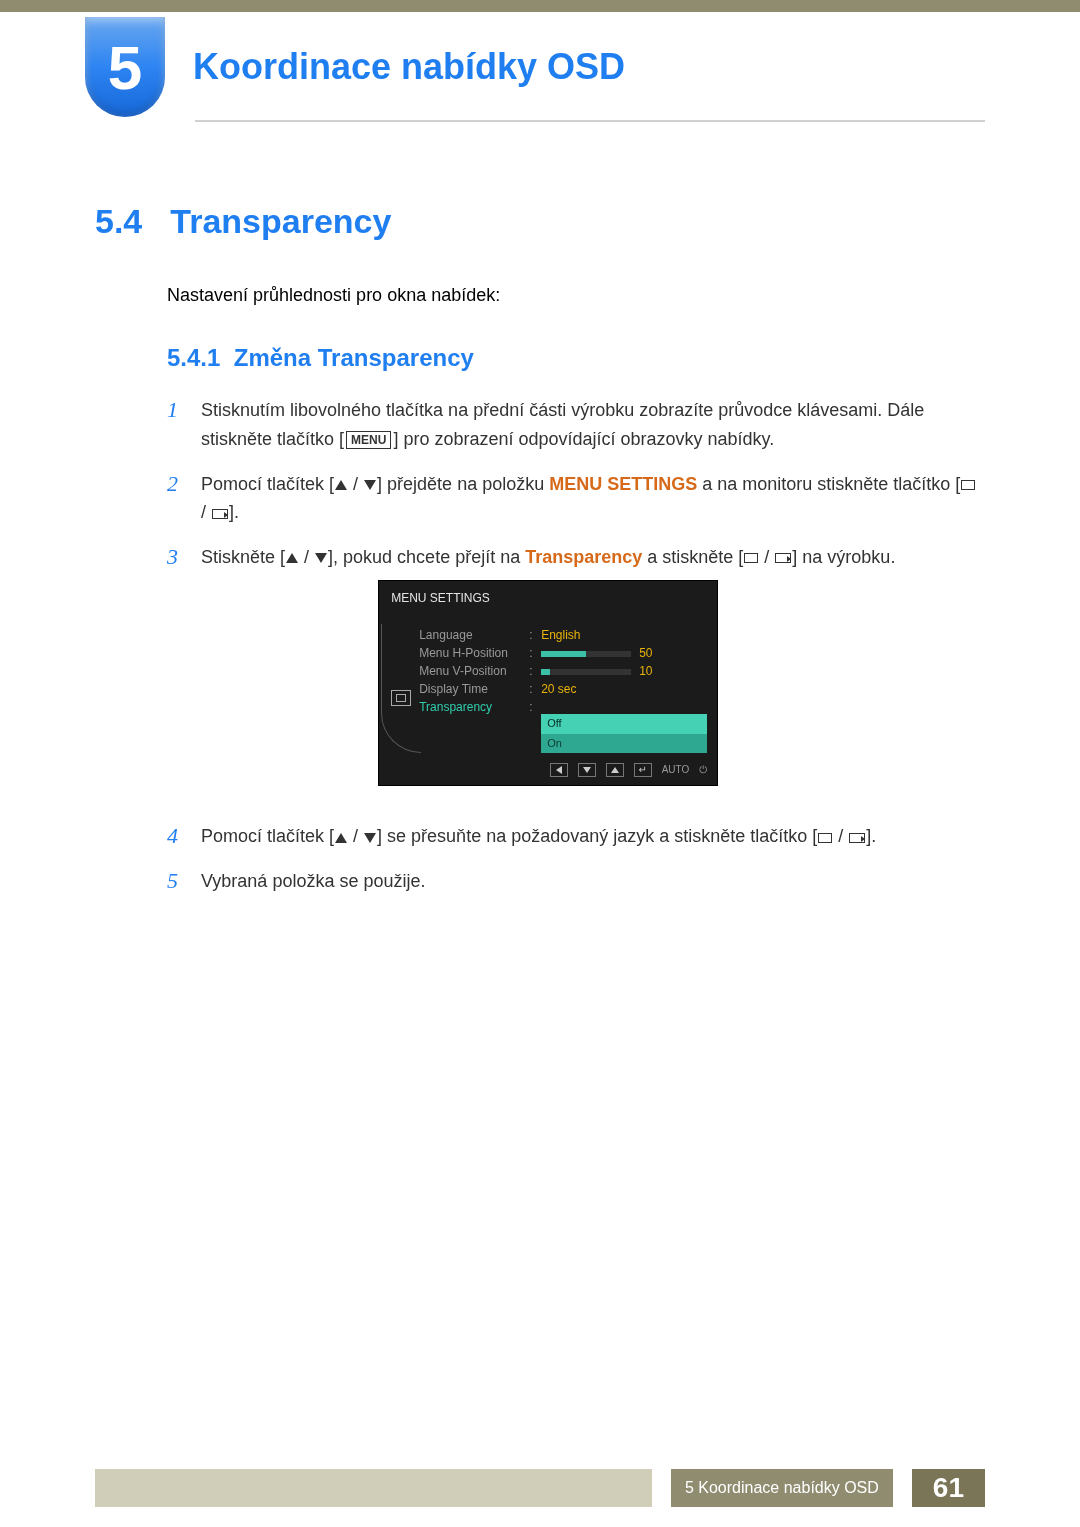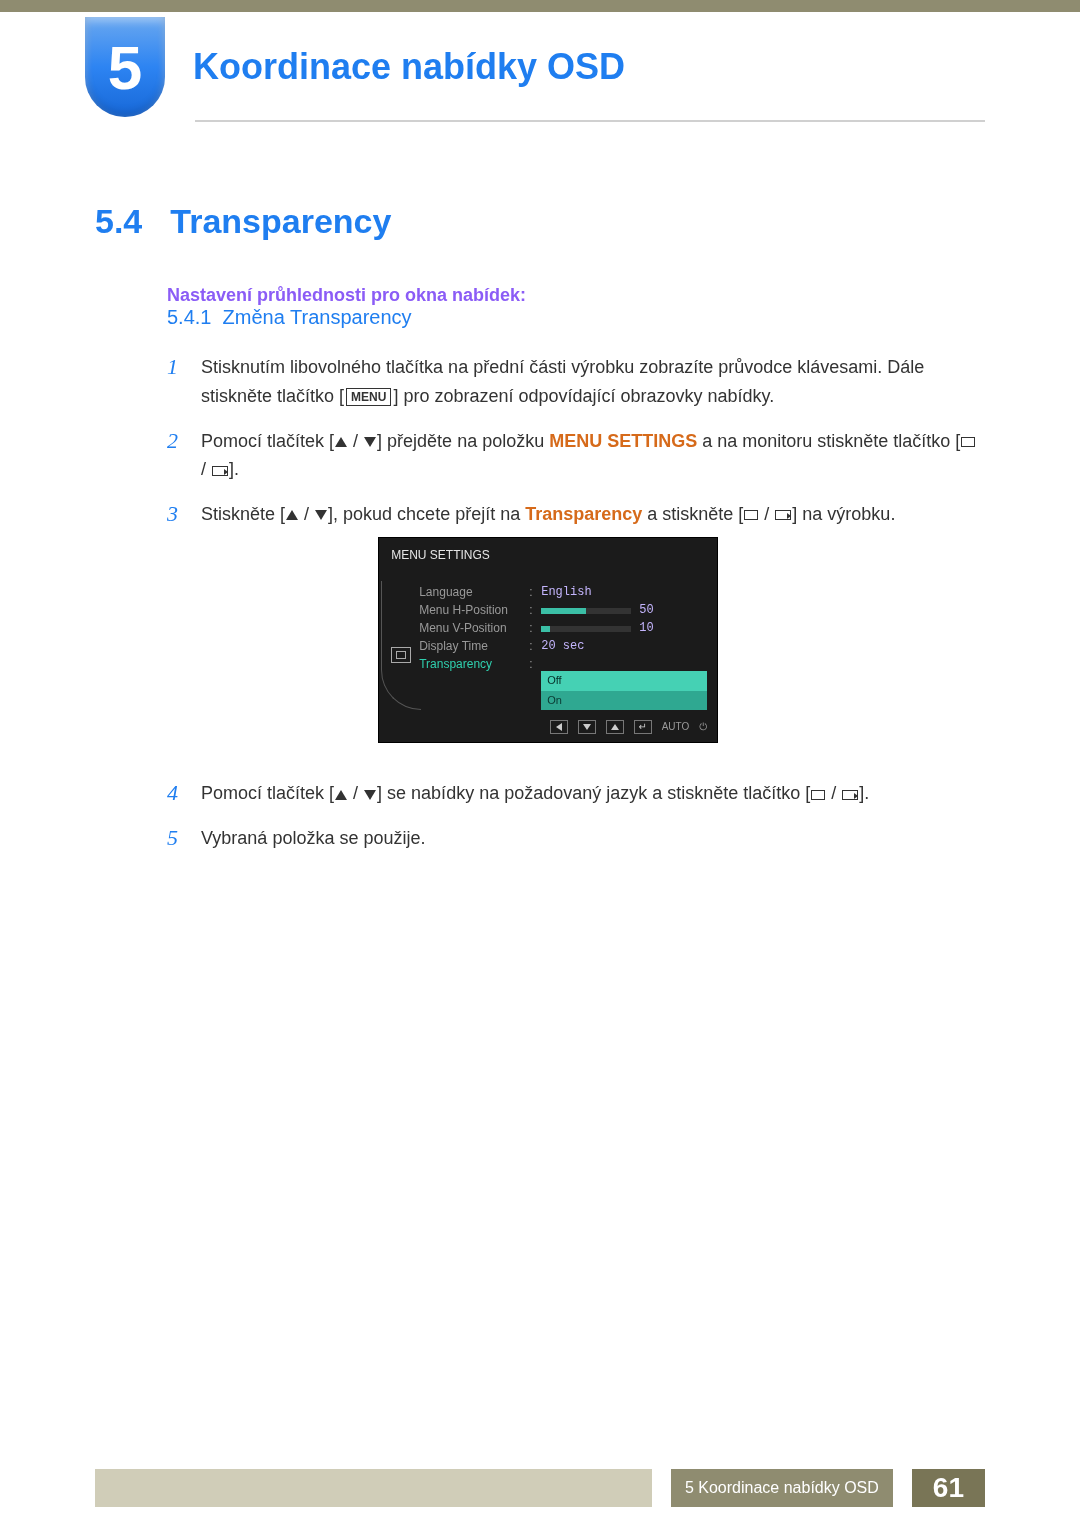--- a/index.html
+++ b/index.html
@@ -65,27 +65,27 @@
     font-weight: bold;
     color: #1f7ef0;
   }
   .section-title {
     font-size: 34px;
     font-weight: bold;
     color: #1f7ef0;
   }
   .intro {
     font-size: 18px;
-    color: #8b5cf6;
+    color: #000000;
     margin-left: 72px;
-    font-weight: bold;
+    margin-bottom: 38px;
   }
   .subsection {
-    font-size: 20px;
-    font-weight: normal;
+    font-size: 24px;
+    font-weight: bold;
     color: #1f7ef0;
     margin-left: 72px;
     margin-bottom: 24px;
   }
   .steps {
     margin-left: 72px;
   }
   .step {
     display: flex;
     gap: 14px;
@@ -201,21 +201,21 @@
   }
   .osd-rows { flex: 1; }
   .osd-row {
     display: flex;
     align-items: flex-start;
     padding: 2px 0;
     height: 18px;
   }
   .osd-label { width: 110px; color: #999; }
   .osd-colon { width: 12px; color: #999; }
-  .osd-value { flex: 1; color: #c4b5fd; display: flex; align-items: center; gap: 8px; font-family: Liberation Mono, monospace; }
+  .osd-value { flex: 1; color: #eab308; display: flex; align-items: center; gap: 8px; }
   .osd-bar {
     width: 90px; height: 6px;
     background: #333;
     position: relative;
   }
   .osd-bar-fill {
     position: absolute;
     left: 0; top: 0; bottom: 0;
     background: #3bbfa6;
   }
@@ -400,21 +400,21 @@
             <div class="osd-btn noframe">AUTO</div>
             <div class="osd-btn noframe">⏻</div>
           </div>
         </div>
       </div>
     </div>
 
     <div class="step">
       <div class="step-num">4</div>
       <div>
-        <span>Pomocí tlačítek [</span><span class="arrow-up"></span> / <span class="arrow-down"></span><span>] se nabídky na požadovaný jazyk a stiskněte tlačítko [</span><span class="rect-icon"></span> / <span class="rect-enter-icon"></span><span>].</span>
+        <span>Pomocí tlačítek [</span><span class="arrow-up"></span> / <span class="arrow-down"></span><span>] se přesuňte na požadovaný jazyk a stiskněte tlačítko [</span><span class="rect-icon"></span> / <span class="rect-enter-icon"></span><span>].</span>
       </div>
     </div>
 
     <div class="step">
       <div class="step-num">5</div>
       <div>Vybraná položka se použije.</div>
     </div>
 
   </div>
 </div>

